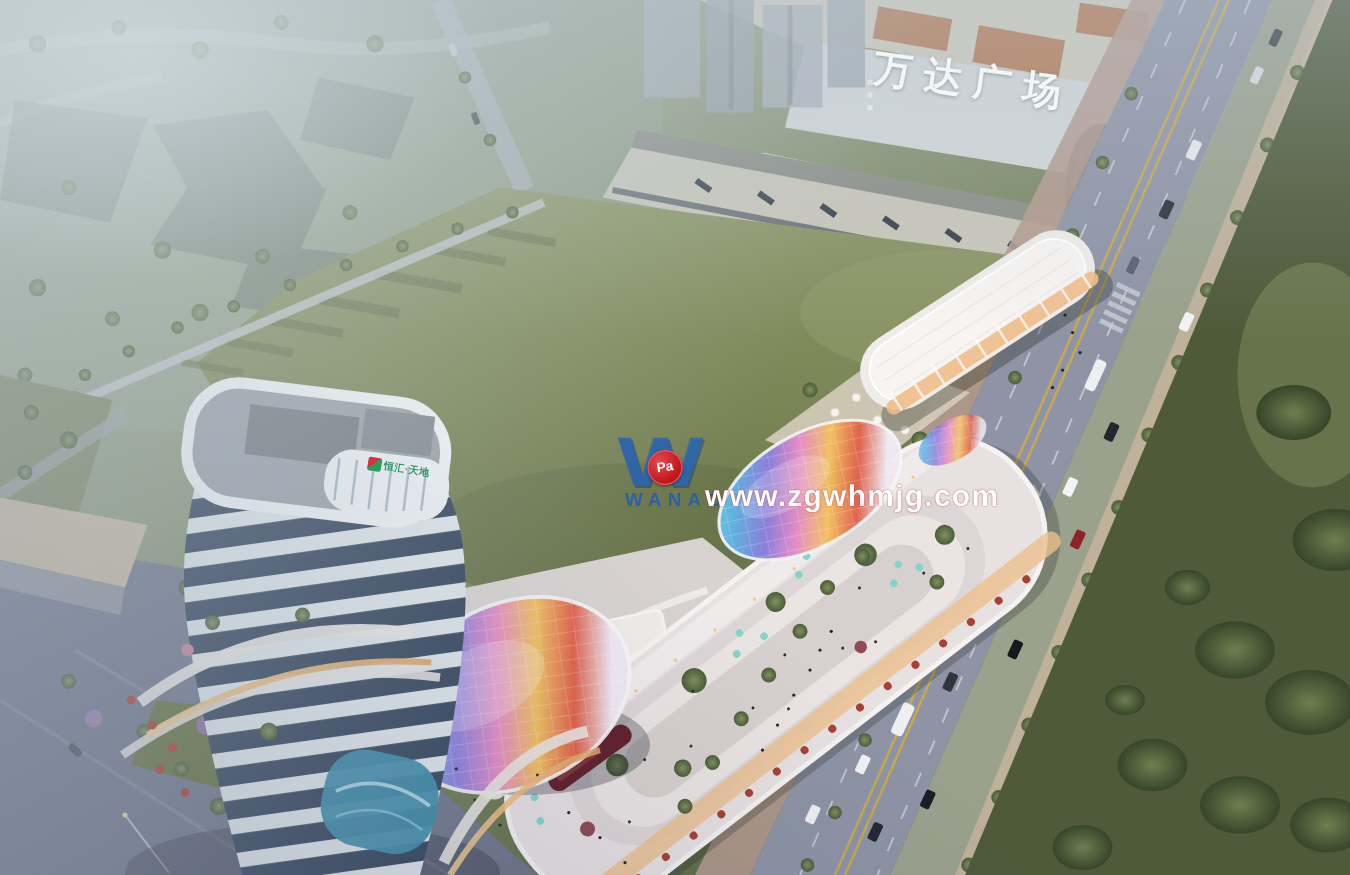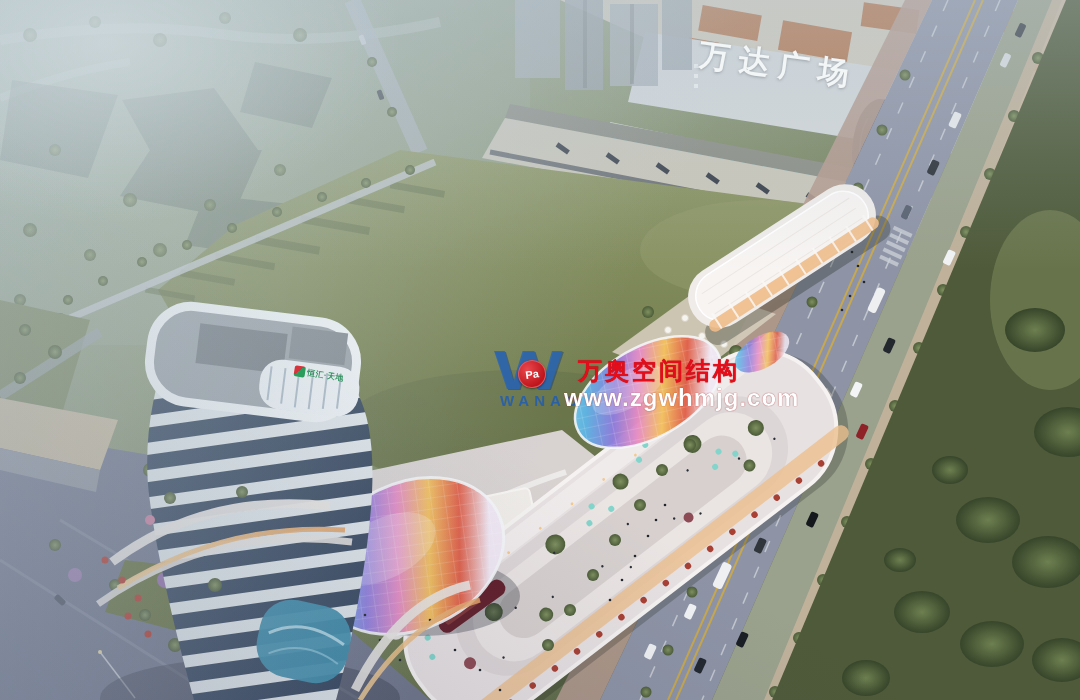--- a/index.html
+++ b/index.html
@@ -588,16 +588,15 @@
 
 <div class="tower-sign">
   <span class="ts-mark"></span>
   <span class="ts-text">恒汇·天地</span>
 </div>
 
 <div class="watermark">
   <div class="wm-w">W</div>
   <div class="wm-badge">Pa</div>
   <div class="wm-name">WANAO</div>
-  <div class="wm-line1">万奥空间结构</div>
   <div class="wm-line2">www.zgwhmjg.com</div>
 </div>
 </div>
 
 </body></html>

